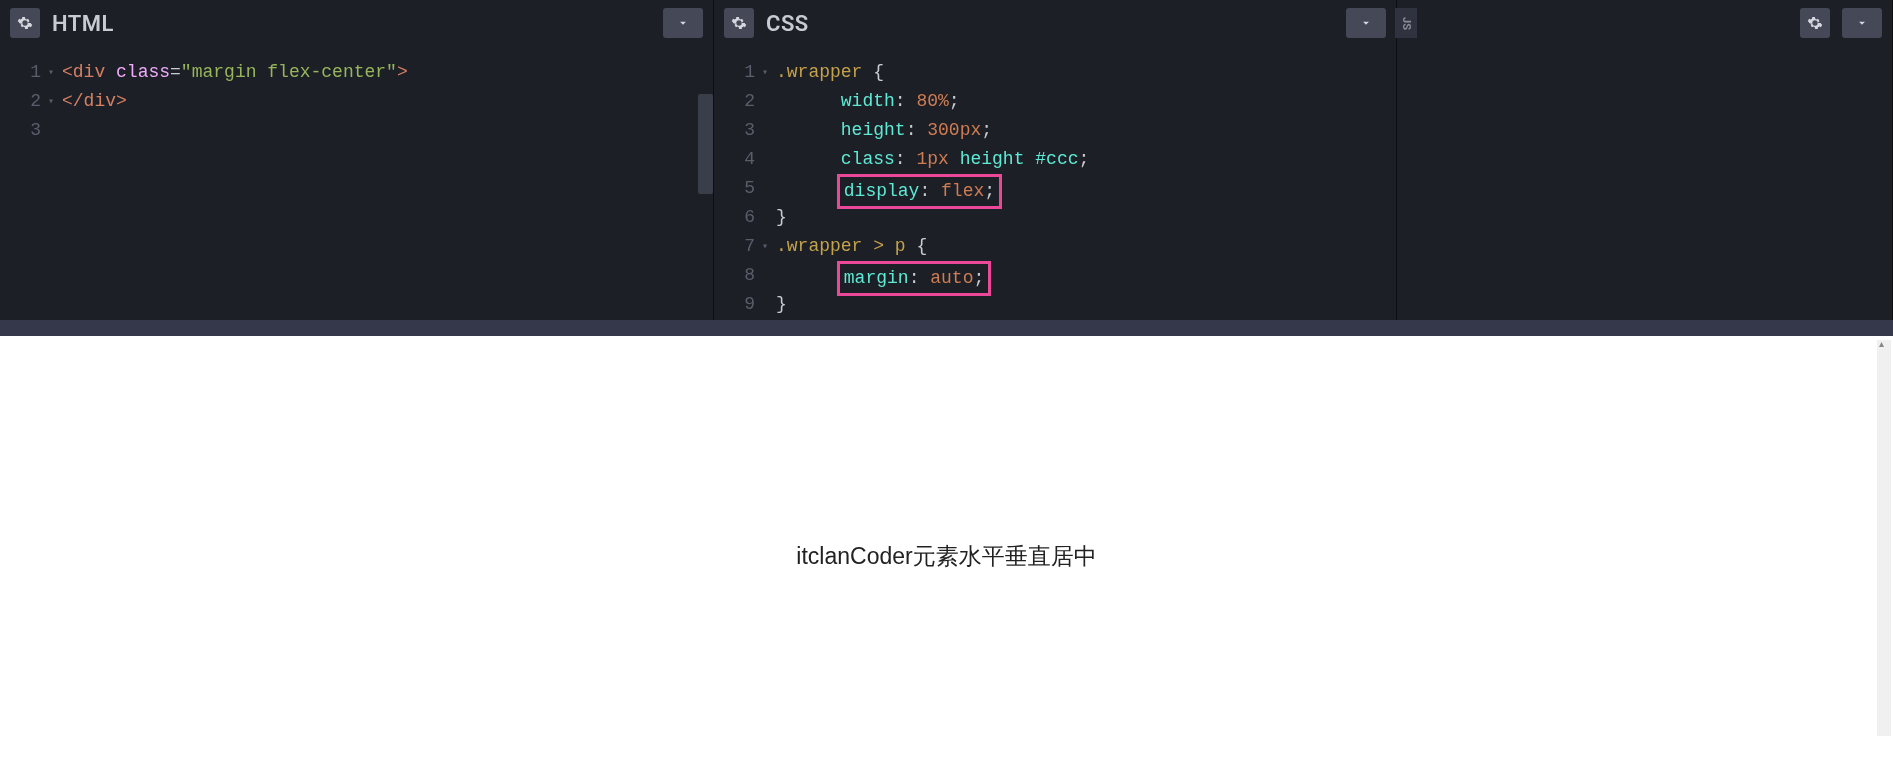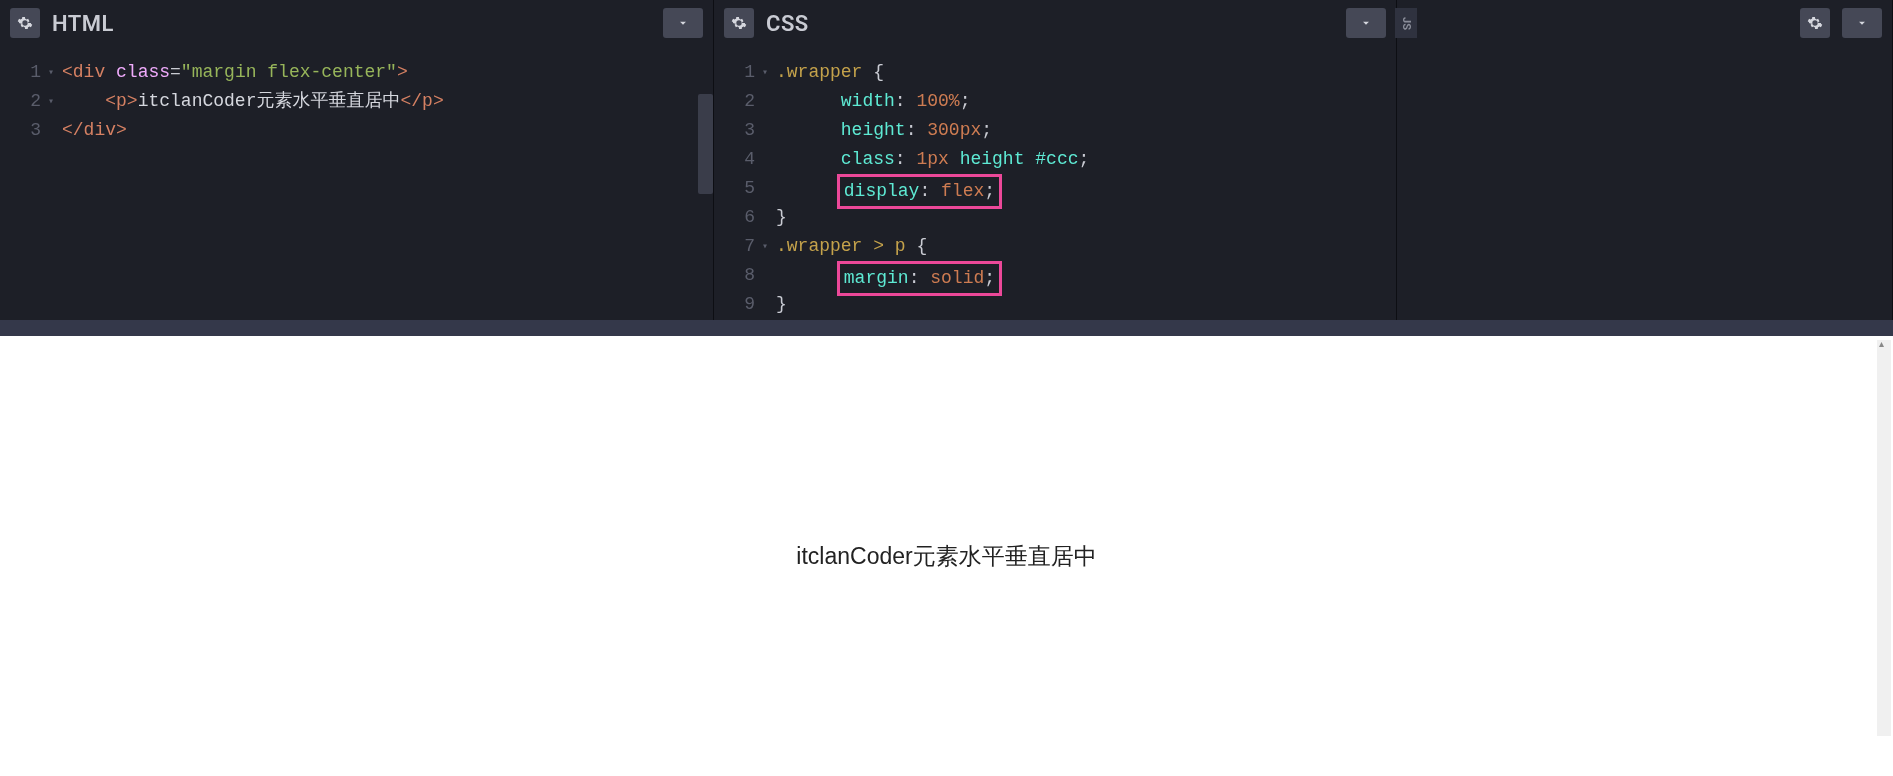--- a/index.html
+++ b/index.html
@@ -192,21 +192,20 @@
       </div>
     </div>
     <div class="code-area">
       <div class="gutter">
         <div class="fold-marker">1</div>
         <div class="fold-marker">2</div>
         <div>3</div>
       </div>
       <div class="code-lines">
         <div class="line"><span class="tok-tag">&lt;</span><span class="tok-tag">div</span><span> </span><span class="tok-attr">class</span><span class="tok-punct">=</span><span class="tok-str">"</span><span class="tok-str">margin flex-center</span><span class="tok-str">"</span><span class="tok-tag">&gt;</span></div>
-        <div class="line"><span>    </span><span class="tok-tag">&lt;</span><span class="tok-tag">p</span><span class="tok-tag">&gt;</span><span class="tok-text">itclanCoder元素水平垂直居中</span><span class="tok-tag">&lt;/</span><span class="tok-tag">p</span><span class="tok-tag">&gt;</span></div>
         <div class="line"><span class="tok-tag">&lt;/</span><span class="tok-tag">div</span><span class="tok-tag">&gt;</span></div>
       </div>
       <div class="vscroll"></div>
     </div>
   </div>
 
   <div class="pane pane-css">
     <div class="pane-header">
       <div class="gear-btn">
         <svg viewBox="0 0 24 24">
@@ -227,27 +226,27 @@
         <div>3</div>
         <div>4</div>
         <div>5</div>
         <div>6</div>
         <div class="fold-marker">7</div>
         <div>8</div>
         <div>9</div>
       </div>
       <div class="code-lines">
         <div class="line"><span class="tok-sel">.wrapper</span><span> </span><span class="tok-brace">{</span></div>
-        <div class="line"><span>      </span><span class="tok-prop">width</span><span class="tok-punct">: </span><span class="tok-num">100%</span><span class="tok-punct">;</span></div>
+        <div class="line"><span>      </span><span class="tok-prop">width</span><span class="tok-punct">: </span><span class="tok-num">80%</span><span class="tok-punct">;</span></div>
         <div class="line"><span>      </span><span class="tok-prop">height</span><span class="tok-punct">: </span><span class="tok-num">300px</span><span class="tok-punct">;</span></div>
         <div class="line"><span>      </span><span class="tok-prop">class</span><span class="tok-punct">: </span><span class="tok-num">1px</span><span> </span><span class="tok-prop">height</span><span> </span><span class="tok-prop">#ccc</span><span class="tok-punct">;</span></div>
         <div class="line"><span>      </span><span class="hl-box"><span class="tok-prop">display</span><span class="tok-punct">: </span><span class="tok-kw">flex</span><span class="tok-punct">;</span></span></div>
         <div class="line"><span class="tok-brace">}</span></div>
         <div class="line"><span class="tok-sel">.wrapper &gt; p</span><span> </span><span class="tok-brace">{</span></div>
-        <div class="line"><span>      </span><span class="hl-box"><span class="tok-prop">margin</span><span class="tok-punct">: </span><span class="tok-kw">solid</span><span class="tok-punct">;</span></span></div>
+        <div class="line"><span>      </span><span class="hl-box"><span class="tok-prop">margin</span><span class="tok-punct">: </span><span class="tok-kw">auto</span><span class="tok-punct">;</span></span></div>
         <div class="line"><span class="tok-brace">}</span></div>
       </div>
     </div>
   </div>
 
   <div class="pane pane-js">
     <div class="pane-header">
       <div class="js-tab">JS</div>
       <div class="js-extra">
         <div class="gear-btn" style="margin:0">

